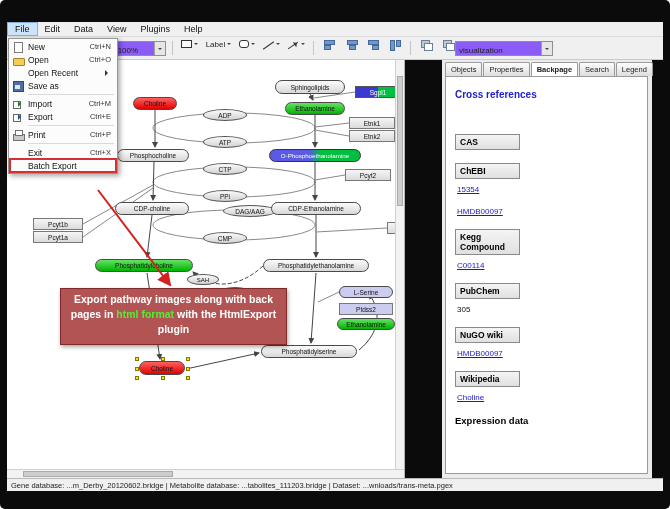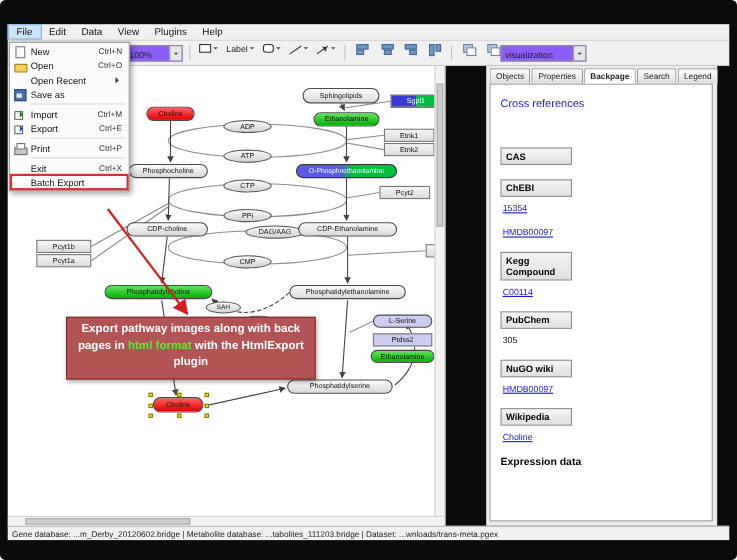--- a/index.html
+++ b/index.html
@@ -25,21 +25,21 @@
 
   
   .toolbar{position:absolute;left:7px;top:37px;width:656px;height:23px;background:#f0f0f0;border-bottom:1px solid #c9c9c9;
     display:flex;align-items:center;gap:4px;padding:0 5px;font-size:8px;color:#222}
   .tb-btn{min-width:18px;height:17px;display:flex;align-items:flex-start;justify-content:center;gap:2px;padding:0 2px;position:relative}
   .tb-sep{width:1px;height:14px;background:#c5c5c5;margin:0 2px;flex:none}
   .combo{height:15px;background:#8b5cf6;border:1px solid #8f8f8f;display:flex;align-items:flex-end;font-size:8px;padding-left:3px}
   .combo .arrow-box{width:11px;height:100%;margin-left:auto;background:#e6e6e6;border-left:1px solid #9f9f9f;
     display:flex;align-items:center;justify-content:center}
   .dd{width:0;height:0;border:2.5px solid transparent;border-top-color:#444;margin-top:3px}
-  .combo.vis{position:absolute;left:448px;width:78px}
+  .combo.vis{position:absolute;left:448px;width:98px}
 
   
   .mi{width:12px;height:12px;flex:none;position:relative;display:inline-block}
   .mi.new-document-icon::before{content:"";position:absolute;left:2px;top:1px;width:7px;height:9px;background:#fff;border:1px solid #7a7a7a}
   .mi.open-folder-icon::before{content:"";position:absolute;left:1px;top:4px;width:10px;height:6px;background:#f3cd5a;border:1px solid #a5821f;border-radius:1px}
   .mi.save-icon::before,.mi.save-as-icon::before{content:"";position:absolute;left:1px;top:1px;width:9px;height:9px;background:#4d6fa8;border:1px solid #2c4a79}
   .mi.save-as-icon::after{content:"";position:absolute;left:3px;top:5px;width:5px;height:4px;background:#dfe6f0}
   .mi.import-icon::before,.mi.export-icon::before{content:"";position:absolute;left:1px;top:3px;width:6px;height:6px;border:1px solid #666;background:#fff}
   .mi.import-icon::after{content:"";position:absolute;right:0;top:3px;border:3px solid transparent;border-left-color:#1f7a1f}
   .mi.export-icon::after{content:"";position:absolute;right:0;top:3px;border:3px solid transparent;border-left-color:#17509e}
@@ -96,21 +96,21 @@
   .fm-item.highlighted{outline:2px solid #d83030;outline-offset:-1px}
   .fm-sep{height:1px;background:#dadada;margin:2px 2px 2px 18px}
   .subarrow{width:0;height:0;border:3px solid transparent;border-left-color:#333;margin-left:auto}
 
   
   .rightpanel{position:absolute;left:442px;top:60px;width:210px;height:418px;background:#ececec}
   .tabs{position:absolute;left:3px;top:2px;display:flex;gap:1px}
   .tab{font-size:7.5px;padding:2px 5px;background:linear-gradient(#fcfcfc,#dedede);border:1px solid #9a9a9a;border-bottom:none;border-radius:2px 2px 0 0;color:#222}
   .tab.active{background:#fff;position:relative;z-index:2;font-weight:bold}
   .bp-content{position:absolute;left:3px;top:16px;width:203px;height:398px;background:#fff;border:1px solid #9a9a9a;padding:12px 9px;overflow:hidden}
-  .bp-heading{color:#2121cc;font-weight:normal;font-size:10px;margin-bottom:34px}
+  .bp-heading{color:#2121cc;font-weight:bold;font-size:10px;margin-bottom:34px}
   .bp-section{margin-bottom:13px}
   .bp-header{width:65px;background:linear-gradient(#f4f4f4,#e0e0e0);border:1px solid #8a8a8a;font-weight:bold;font-size:8.5px;padding:2px 4px;color:#000}
   .bp-value{font-size:8px;margin:6px 0 0 2px;color:#111}
   .bp-value.link{color:#1717cc;text-decoration:underline}
   .bp-footer{font-weight:bold;font-size:9.5px;margin-top:4px;color:#000}
 
   
   .statusbar{position:absolute;left:7px;top:478px;width:656px;height:13px;background:#f0f0f0;border-top:1px solid #b9b9b9;
     font-size:7.5px;display:flex;align-items:center;padding:0 4px;color:#222;white-space:nowrap;overflow:hidden}
 

